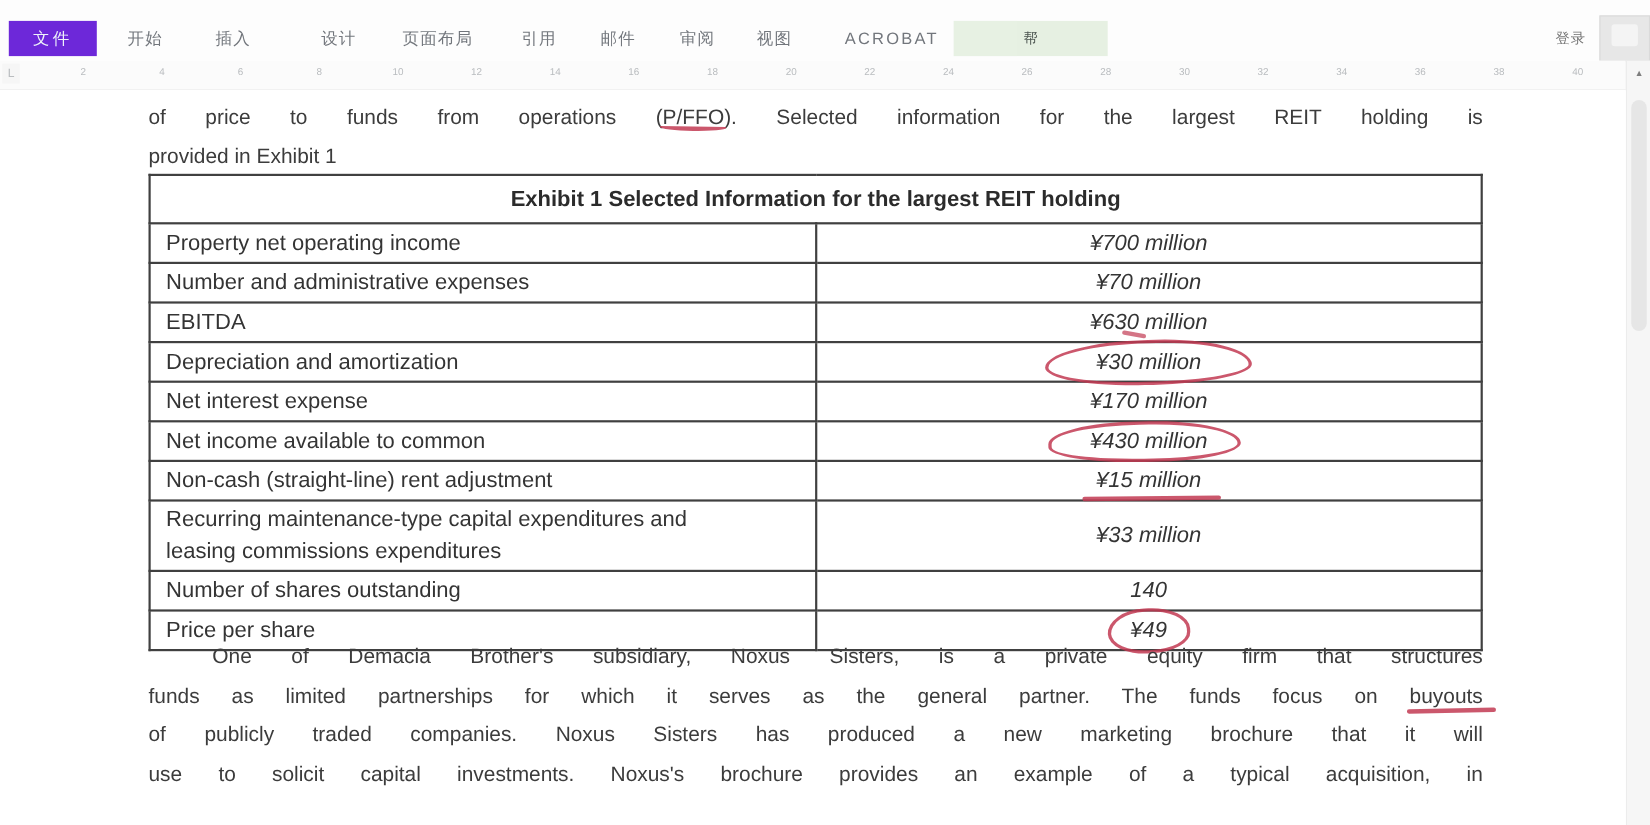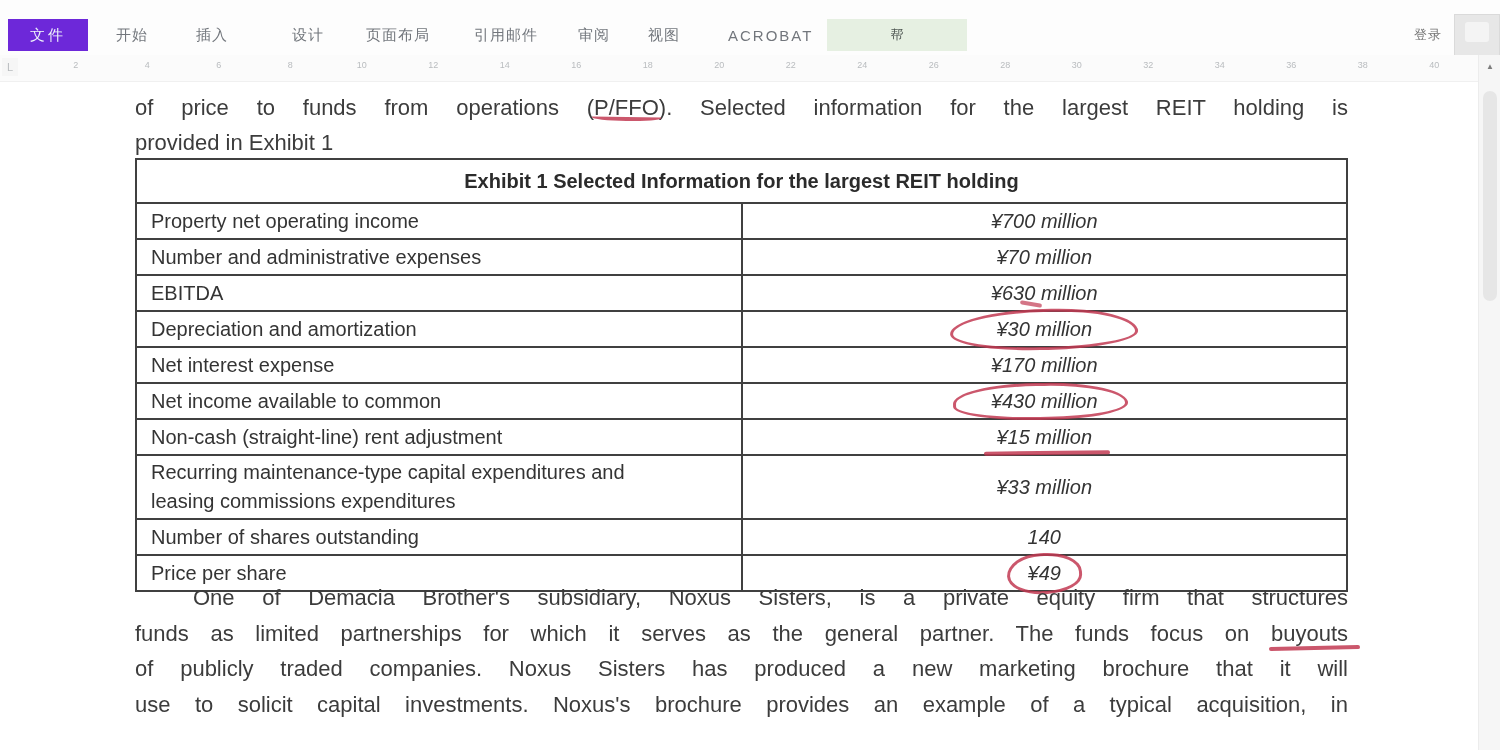--- a/index.html
+++ b/index.html
@@ -8,21 +8,21 @@
   .app { position:relative; width:1500px; height:750px; background:#fff; }
 
   
   .ribbon { position:absolute; top:0; left:0; width:1500px; height:55px; background:#fdfdfd; }
   .tabs { position:absolute; left:8px; top:19px; display:flex; align-items:center; height:32px; }
   .tab { font-size:15px; color:#5a5f66; letter-spacing:1px; white-space:nowrap; cursor:default;
          opacity:.85; }
   .tab.file { width:80px; height:32px; background:#6d28d9; color:#eef3fa; display:flex;
          align-items:center; justify-content:center; letter-spacing:3px; opacity:1; }
   .tab.t-home{margin-left:28px;} .tab.t-insert{margin-left:48px;} .tab.t-design{margin-left:64px;}
-  .tab.t-layout{margin-left:42px;} .tab.t-ref{margin-left:44px;} .tab.t-mail{}
+  .tab.t-layout{margin-left:42px;} .tab.t-ref{margin-left:44px;} .tab.t-mail{margin-left:40px;}
   .tab.t-review{margin-left:40px;} .tab.t-view{margin-left:38px;} .tab.t-acrobat{margin-left:48px; letter-spacing:2px;}
   .tab.addin { margin-left:14px; width:140px; height:32px; background:#e4efe0; color:#3c4540;
          display:flex; align-items:center; justify-content:center; font-size:13px; opacity:.9; }
   .signin { position:absolute; right:58px; top:26px; font-size:13px; color:#737373; letter-spacing:1px; }
   .avatar { position:absolute; right:0; top:14px; width:46px; height:42px; background:#e7e7e7;
          border:1px solid #dadada; }
   .avatar::after { content:''; position:absolute; left:10px; top:7px; width:24px; height:20px;
          background:#f4f4f4; border-radius:3px; }
 
   
@@ -37,21 +37,21 @@
   
   .scrollbar { position:absolute; top:55px; right:0; width:22px; height:695px; background:#f6f6f6;
          border-left:1px solid #ececec; }
   .sb-arrow { position:absolute; top:4px; left:0; width:22px; height:16px; color:#7d7d7d;
          font-size:8px; text-align:center; line-height:16px; }
   .sb-thumb { position:absolute; top:36px; left:4px; width:14px; height:210px; background:#e6e6e6;
          border-radius:7px; }
 
   
   .page { position:absolute; top:82px; left:0; width:1478px; height:668px; background:#fff; }
-  .doc-line { position:relative; width:1213px; font-size:22px; line-height:35px; color:#3c3c3c;
+  .doc-line { position:relative; width:1213px; font-size:19px; line-height:35px; color:#3c3c3c;
          text-align:justify; text-align-last:justify; }
   .doc-line.left { text-align:left; text-align-last:left; }
   .intro { position:absolute; left:135px; top:8px; width:1213px; }
   .para2 { position:absolute; left:135px; top:498px; width:1213px; }
   .para2 .doc-line { line-height:35.5px; }
   .indent { padding-left:58px; }
 
   
   .xtable { position:absolute; left:135px; top:76px; width:1213px; border-collapse:collapse;
          table-layout:fixed; }

